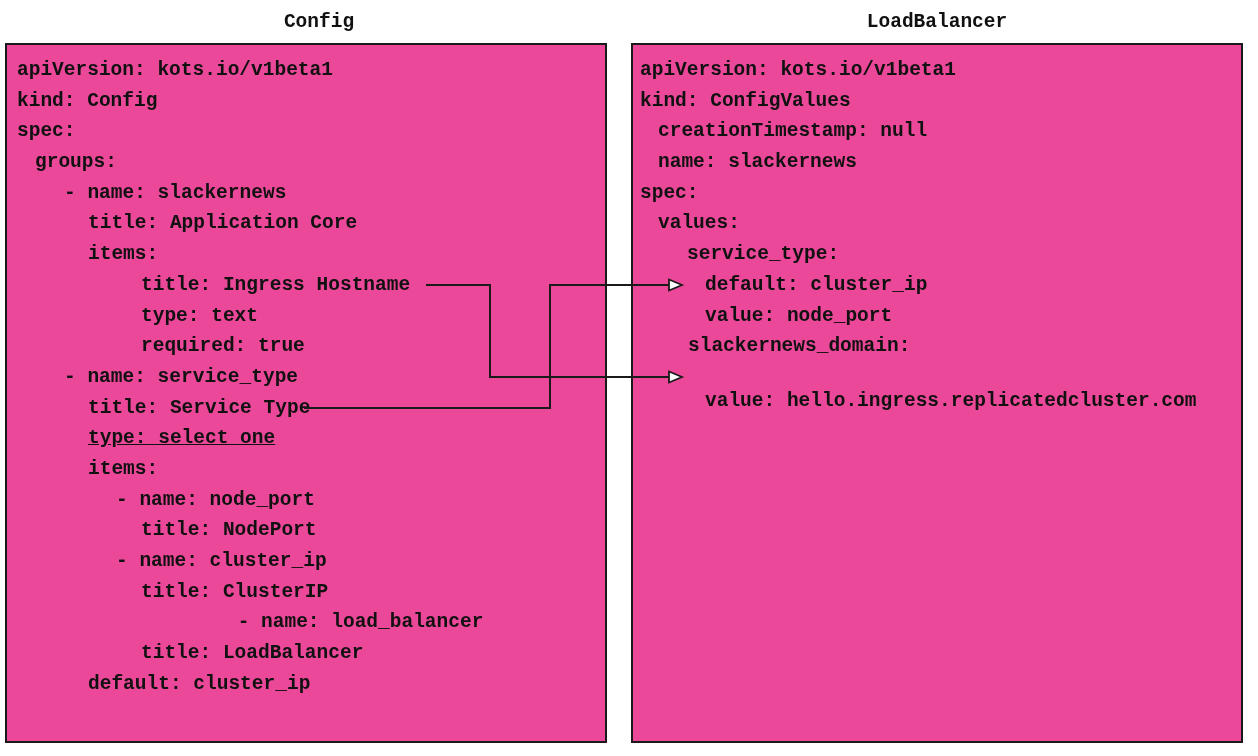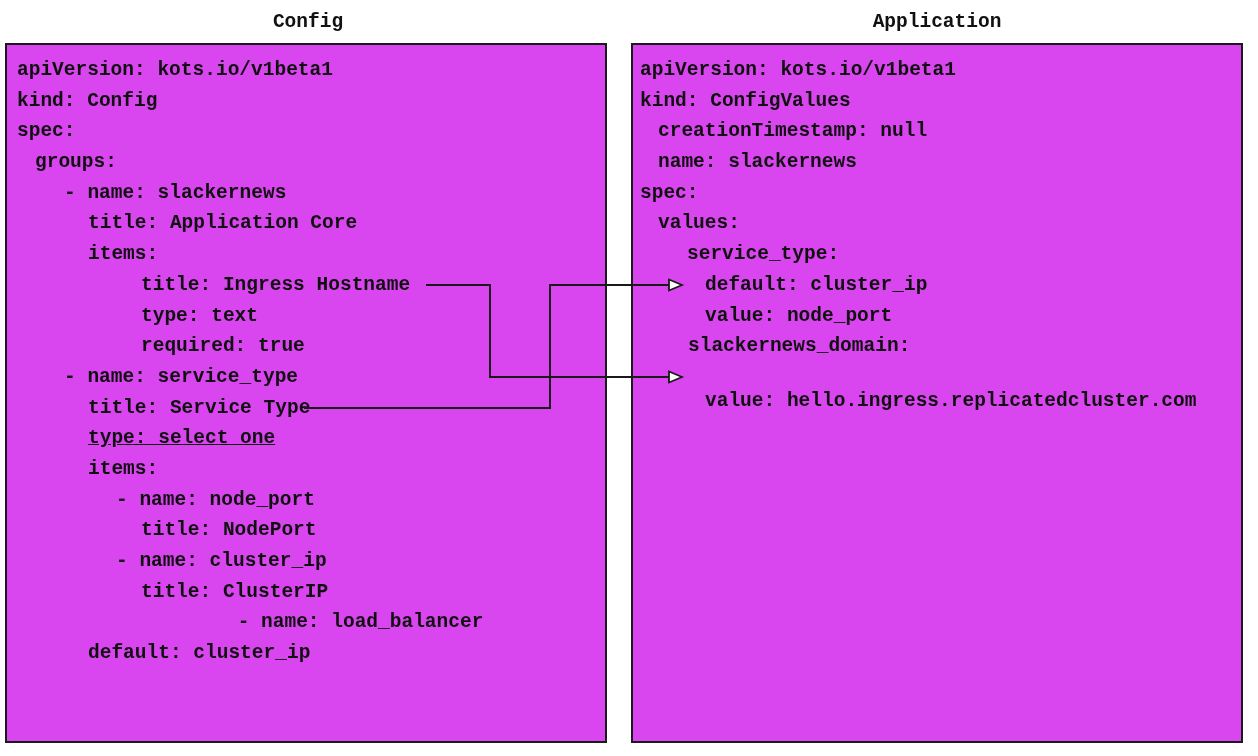--- a/index.html
+++ b/index.html
@@ -14,28 +14,28 @@
   .panel-title{
     position:absolute;
     top:6px;
     height:32px;
     line-height:32px;
     text-align:center;
     font-size:19.5px;
     font-weight:700;
     color:#111111;
   }
-  #title-left{left:7px;width:602px;}
+  #title-left{left:18px;width:602px;}
   #title-right{left:631px;width:612px;}
   .code-box{
     position:absolute;
     top:43px;
     height:700px;
     box-sizing:border-box;
-    background:#d946ef;
+    background:#ec4899;
     border:2px solid #1a1a1a;
     padding:10px 0 0 10px;
     overflow:hidden;
   }
   #box-left{left:5px;width:602px;}
   #box-right{left:631px;width:612px;padding-left:7px;}
   .code-line{
     height:30.7px;
     line-height:30.7px;
     font-size:19.5px;
@@ -50,21 +50,21 @@
     pointer-events:none;
   }
 </style>
 </head>
 <body>
 
 <div id="stage">
 
   <div id="title-left" class="panel-title">Config</div>
 
-  <div id="title-right" class="panel-title">Application</div>
+  <div id="title-right" class="panel-title">LoadBalancer</div>
 
   <div id="box-left" class="code-box">
       <div class="code-line" style="padding-left: 0px;">apiVersion: kots.io/v1beta1</div>
       <div class="code-line" style="padding-left: 0px;">kind: Config</div>
       <div class="code-line" style="padding-left: 0px;">spec:</div>
       <div class="code-line" style="padding-left: 18px;">groups:</div>
       <div class="code-line" style="padding-left: 47px;">- name: slackernews</div>
       <div class="code-line" style="padding-left: 71px;">title: Application Core</div>
       <div class="code-line" style="padding-left: 71px;">items:</div>
       <div class="code-line" style="padding-left: 124px;">title: Ingress Hostname</div>
@@ -72,20 +72,21 @@
       <div class="code-line" style="padding-left: 124px;">required: true</div>
       <div class="code-line" style="padding-left: 47px;">- name: service_type</div>
       <div class="code-line" style="padding-left: 71px;">title: Service Type</div>
       <div class="code-line" style="padding-left: 71px; text-decoration: underline;">type: select_one</div>
       <div class="code-line" style="padding-left: 71px;">items:</div>
       <div class="code-line" style="padding-left: 99px;">- name: node_port</div>
       <div class="code-line" style="padding-left: 124px;">title: NodePort</div>
       <div class="code-line" style="padding-left: 99px;">- name: cluster_ip</div>
       <div class="code-line" style="padding-left: 124px;">title: ClusterIP</div>
       <div class="code-line" style="padding-left: 99px; text-align: center;">- name: load_balancer</div>
+      <div class="code-line" style="padding-left: 124px;">title: LoadBalancer</div>
       <div class="code-line" style="padding-left: 71px;">default: cluster_ip</div>
     </div>
 
   <div id="box-right" class="code-box">
       <div class="code-line" style="padding-left: 0px;">apiVersion: kots.io/v1beta1</div>
       <div class="code-line" style="padding-left: 0px;">kind: ConfigValues</div>
       <div class="code-line" style="padding-left: 18px;">creationTimestamp: null</div>
       <div class="code-line" style="padding-left: 18px;">name: slackernews</div>
       <div class="code-line" style="padding-left: 0px;">spec:</div>
       <div class="code-line" style="padding-left: 18px;">values:</div>

